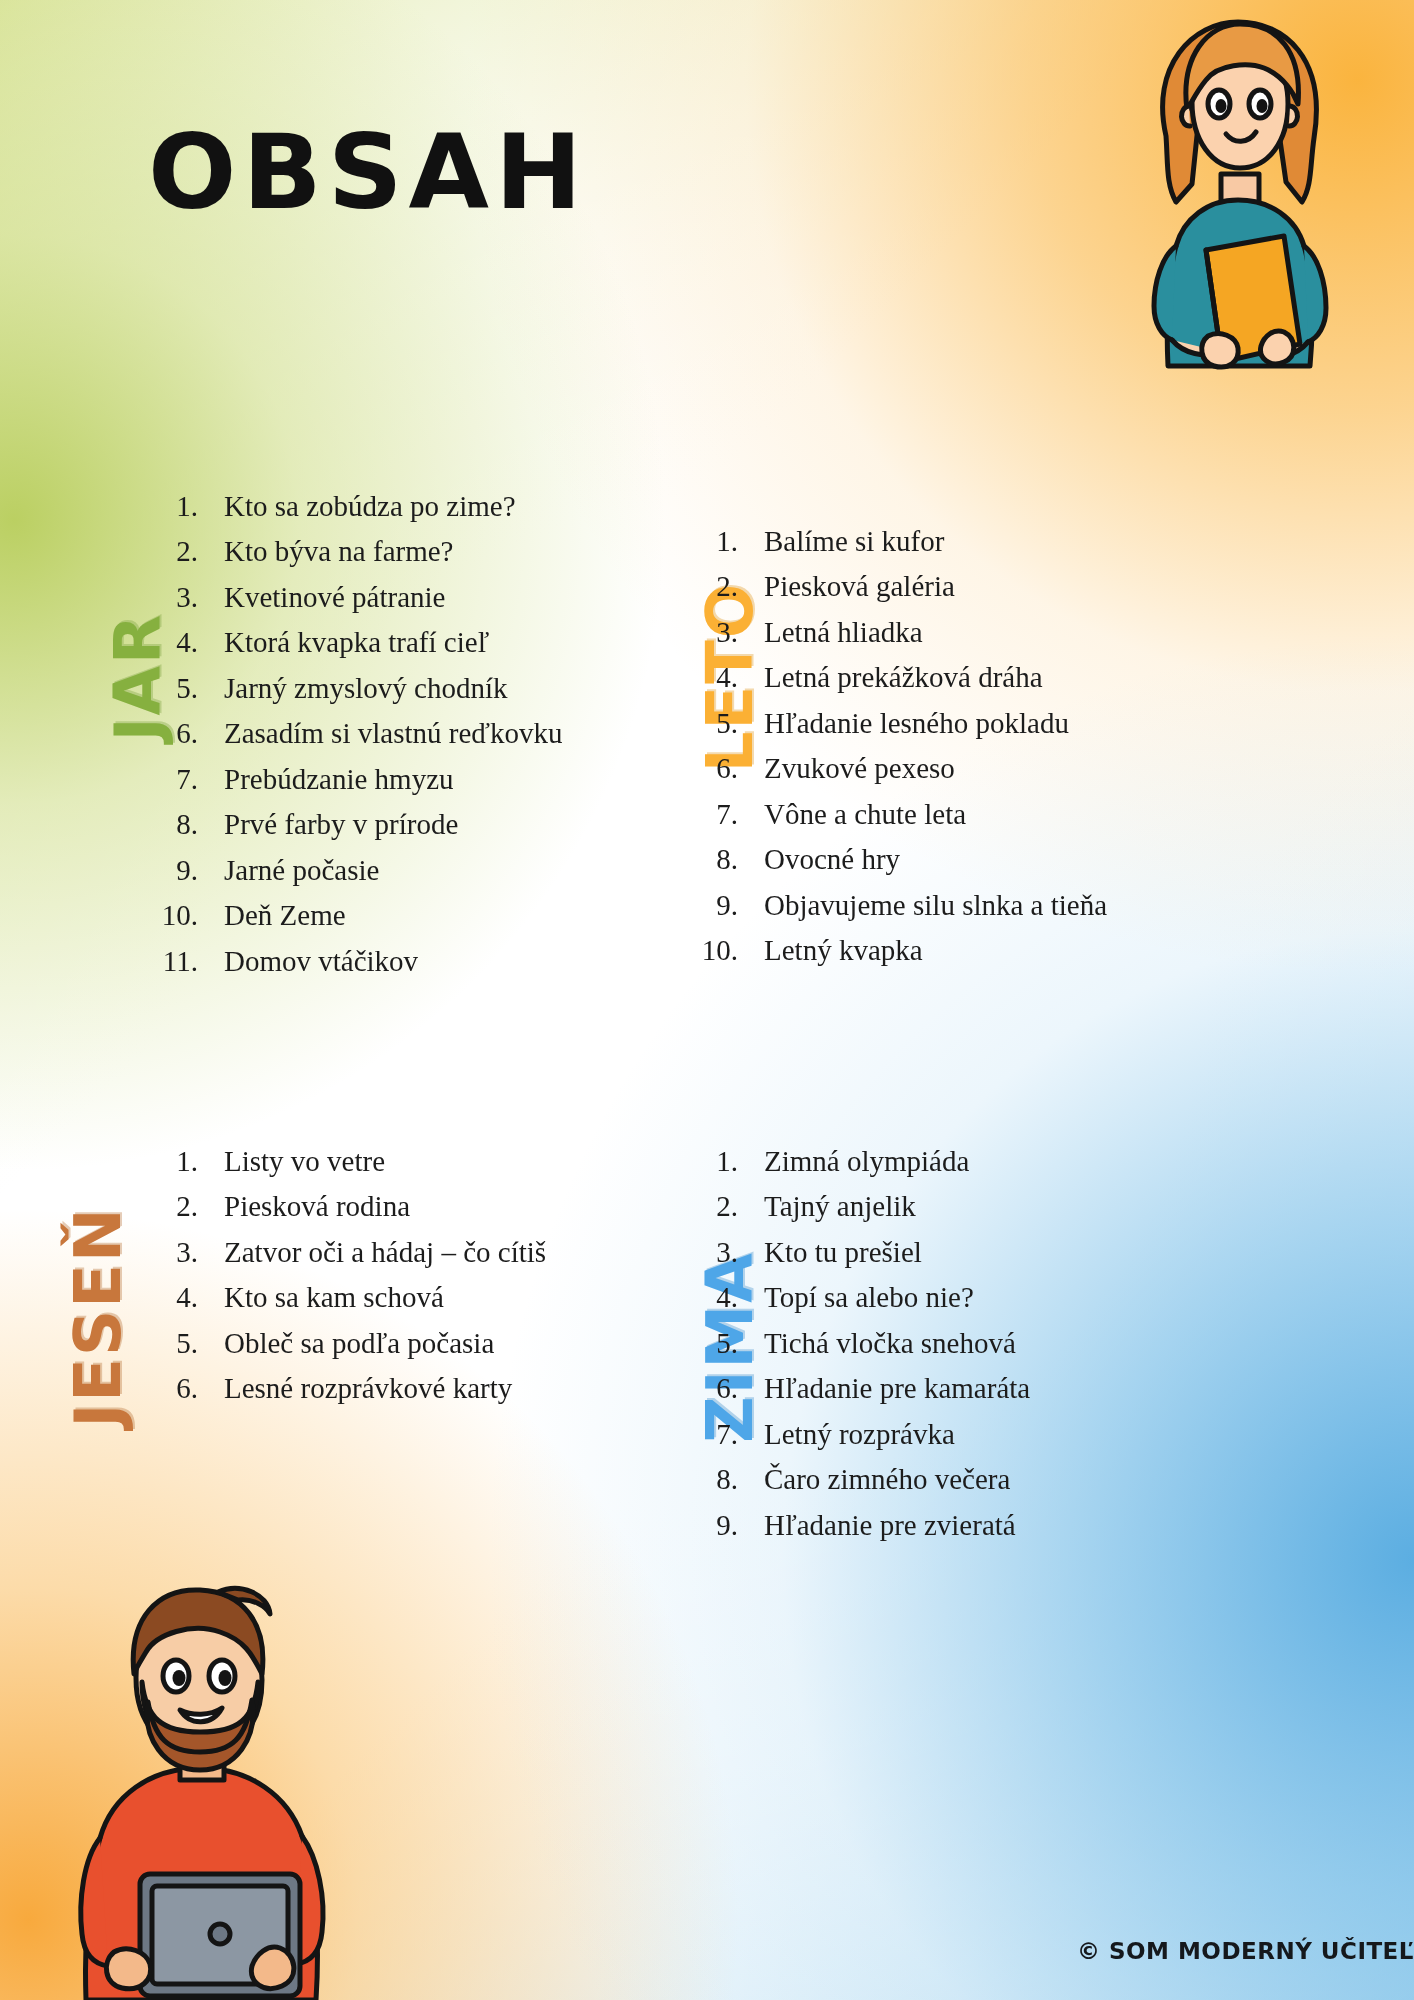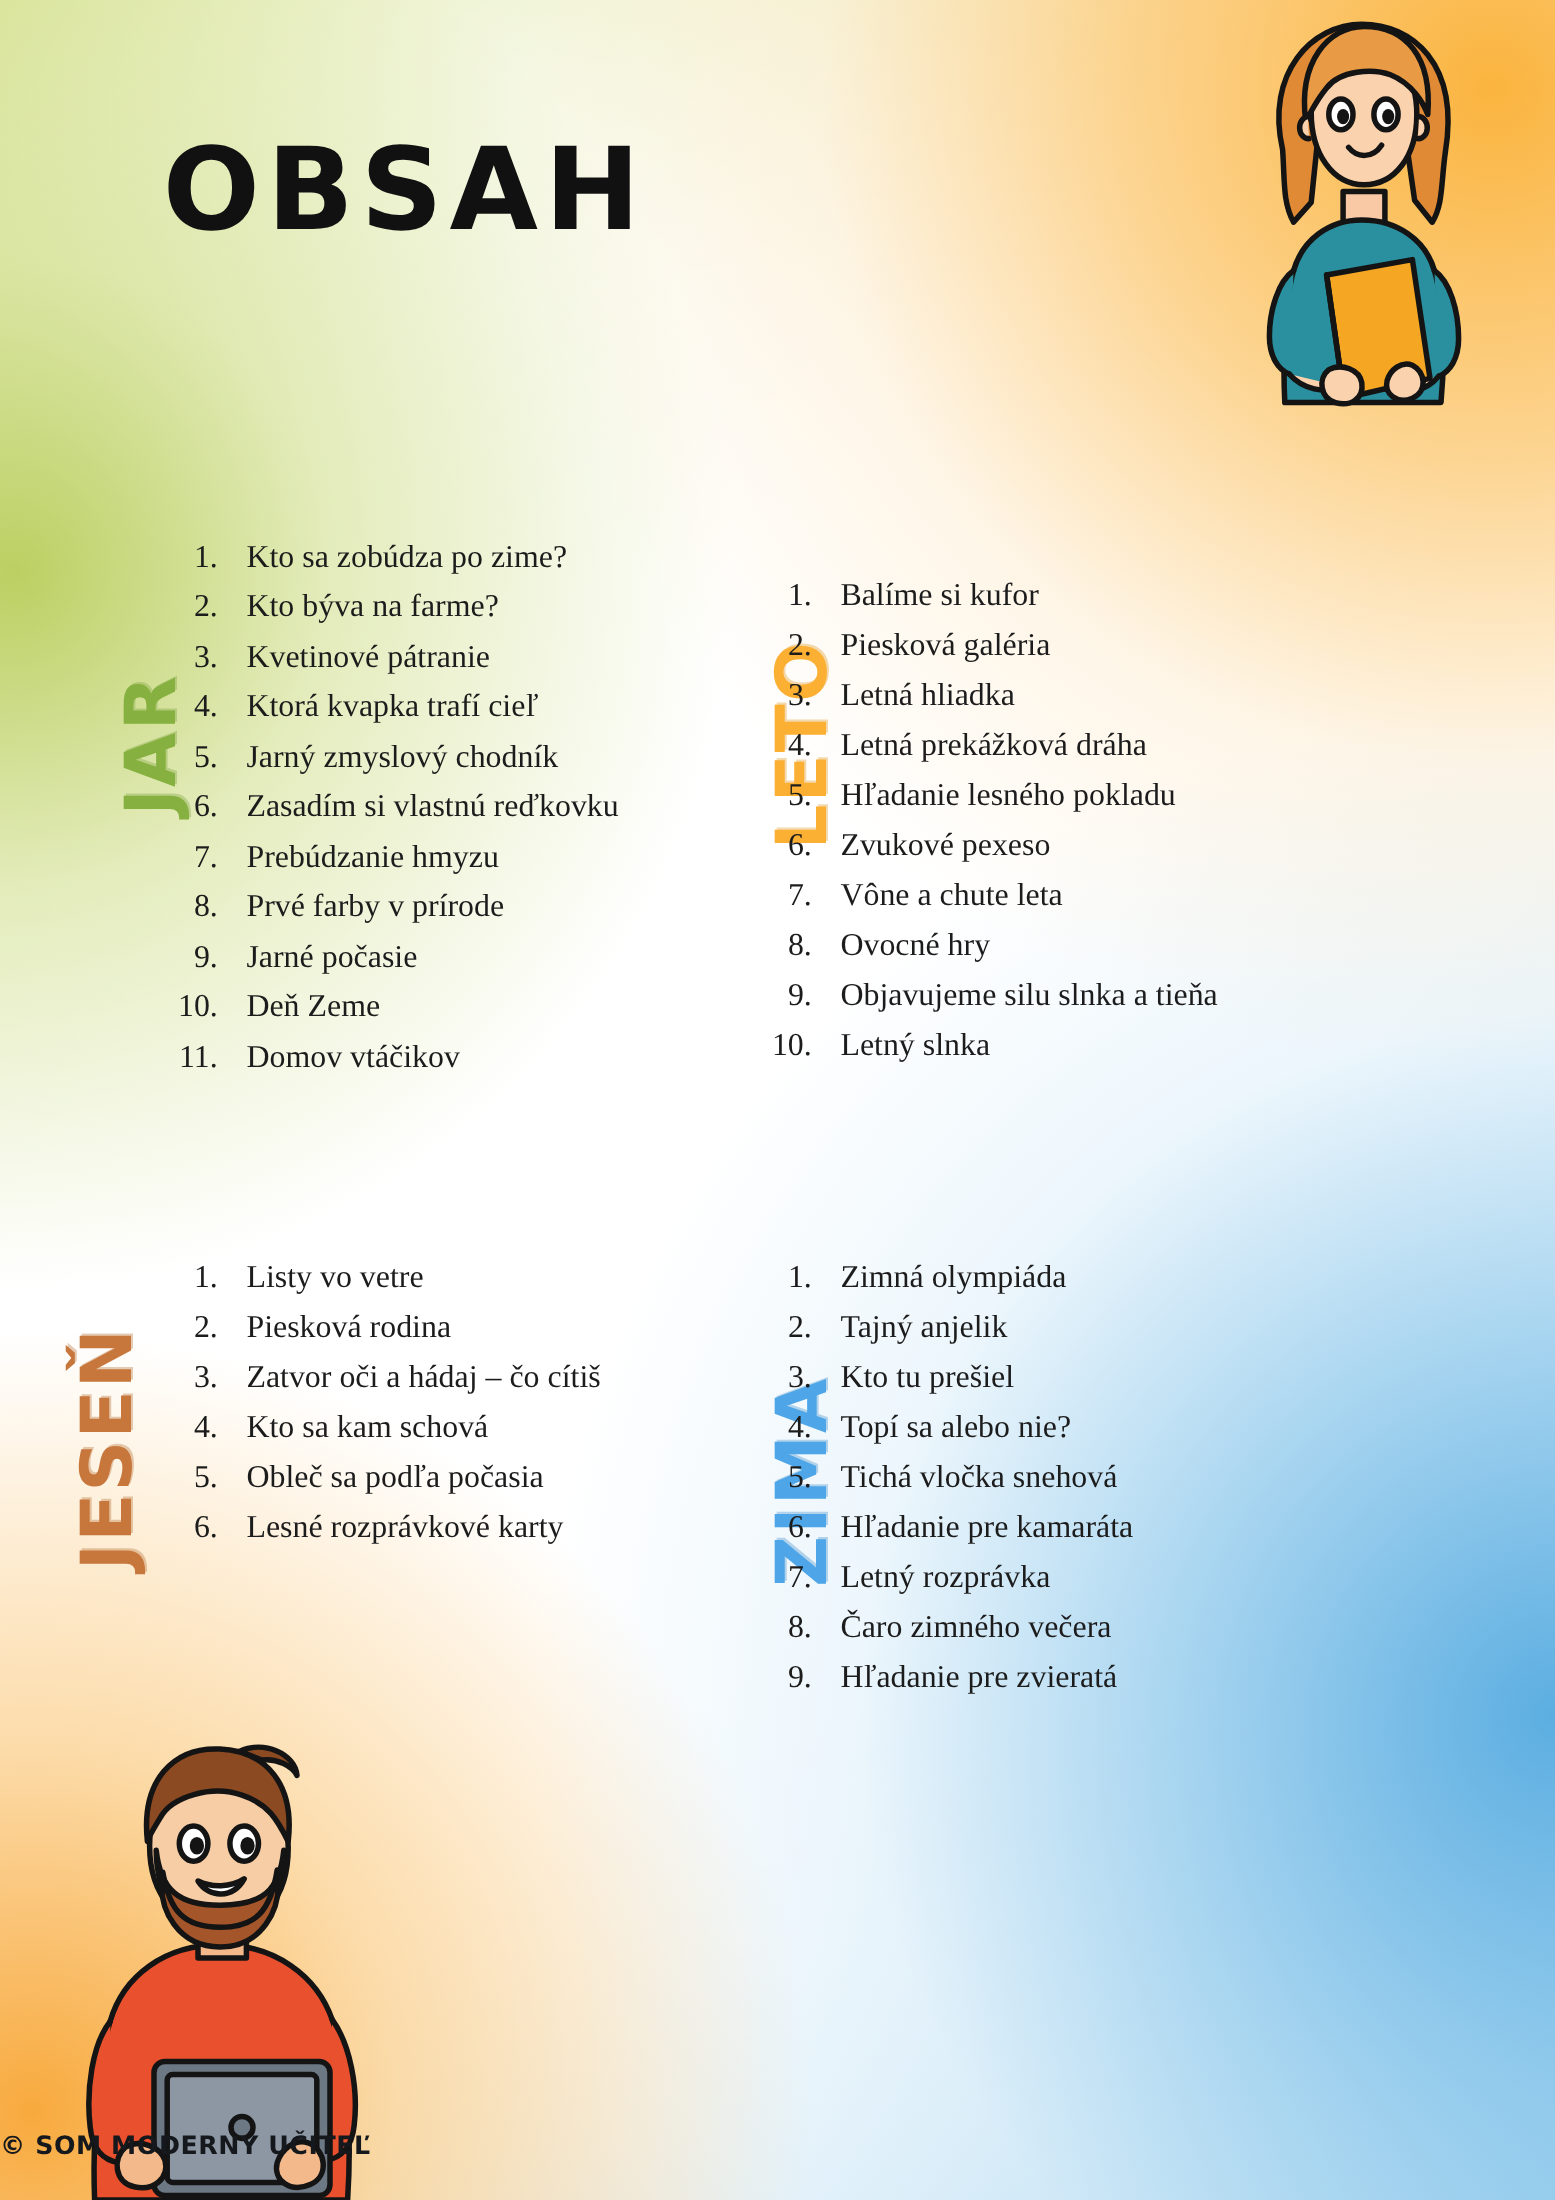--- a/index.html
+++ b/index.html
@@ -137,21 +137,21 @@
     top: 1145px;
     width: 500px;
   }
 
   
   .footer {
     position: absolute;
     left: 0;
     right: 0;
     bottom: 36px;
-    text-align: left;
+    text-align: right;
     font-family: "DejaVu Sans", sans-serif;
     font-weight: bold;
     font-size: 23px;
     letter-spacing: 0.5px;
     color: #15181c;
   }
 
   
   .illus {
     position: absolute;
@@ -296,21 +296,21 @@
     <li>
         <span class="num">8.</span>
         <span class="txt">Ovocné hry</span>
       </li>
     <li>
         <span class="num">9.</span>
         <span class="txt">Objavujeme silu slnka a tieňa</span>
       </li>
     <li>
         <span class="num">10.</span>
-        <span class="txt">Letný slnka</span>
+        <span class="txt">Letný kvapka</span>
       </li>
   </ol>
 
   <div class="season-label label-jesen">JESEŇ</div>
   <ol class="toc list-jesen">
     <li>
         <span class="num">1.</span>
         <span class="txt">Listy vo vetre</span>
       </li>
     <li>

